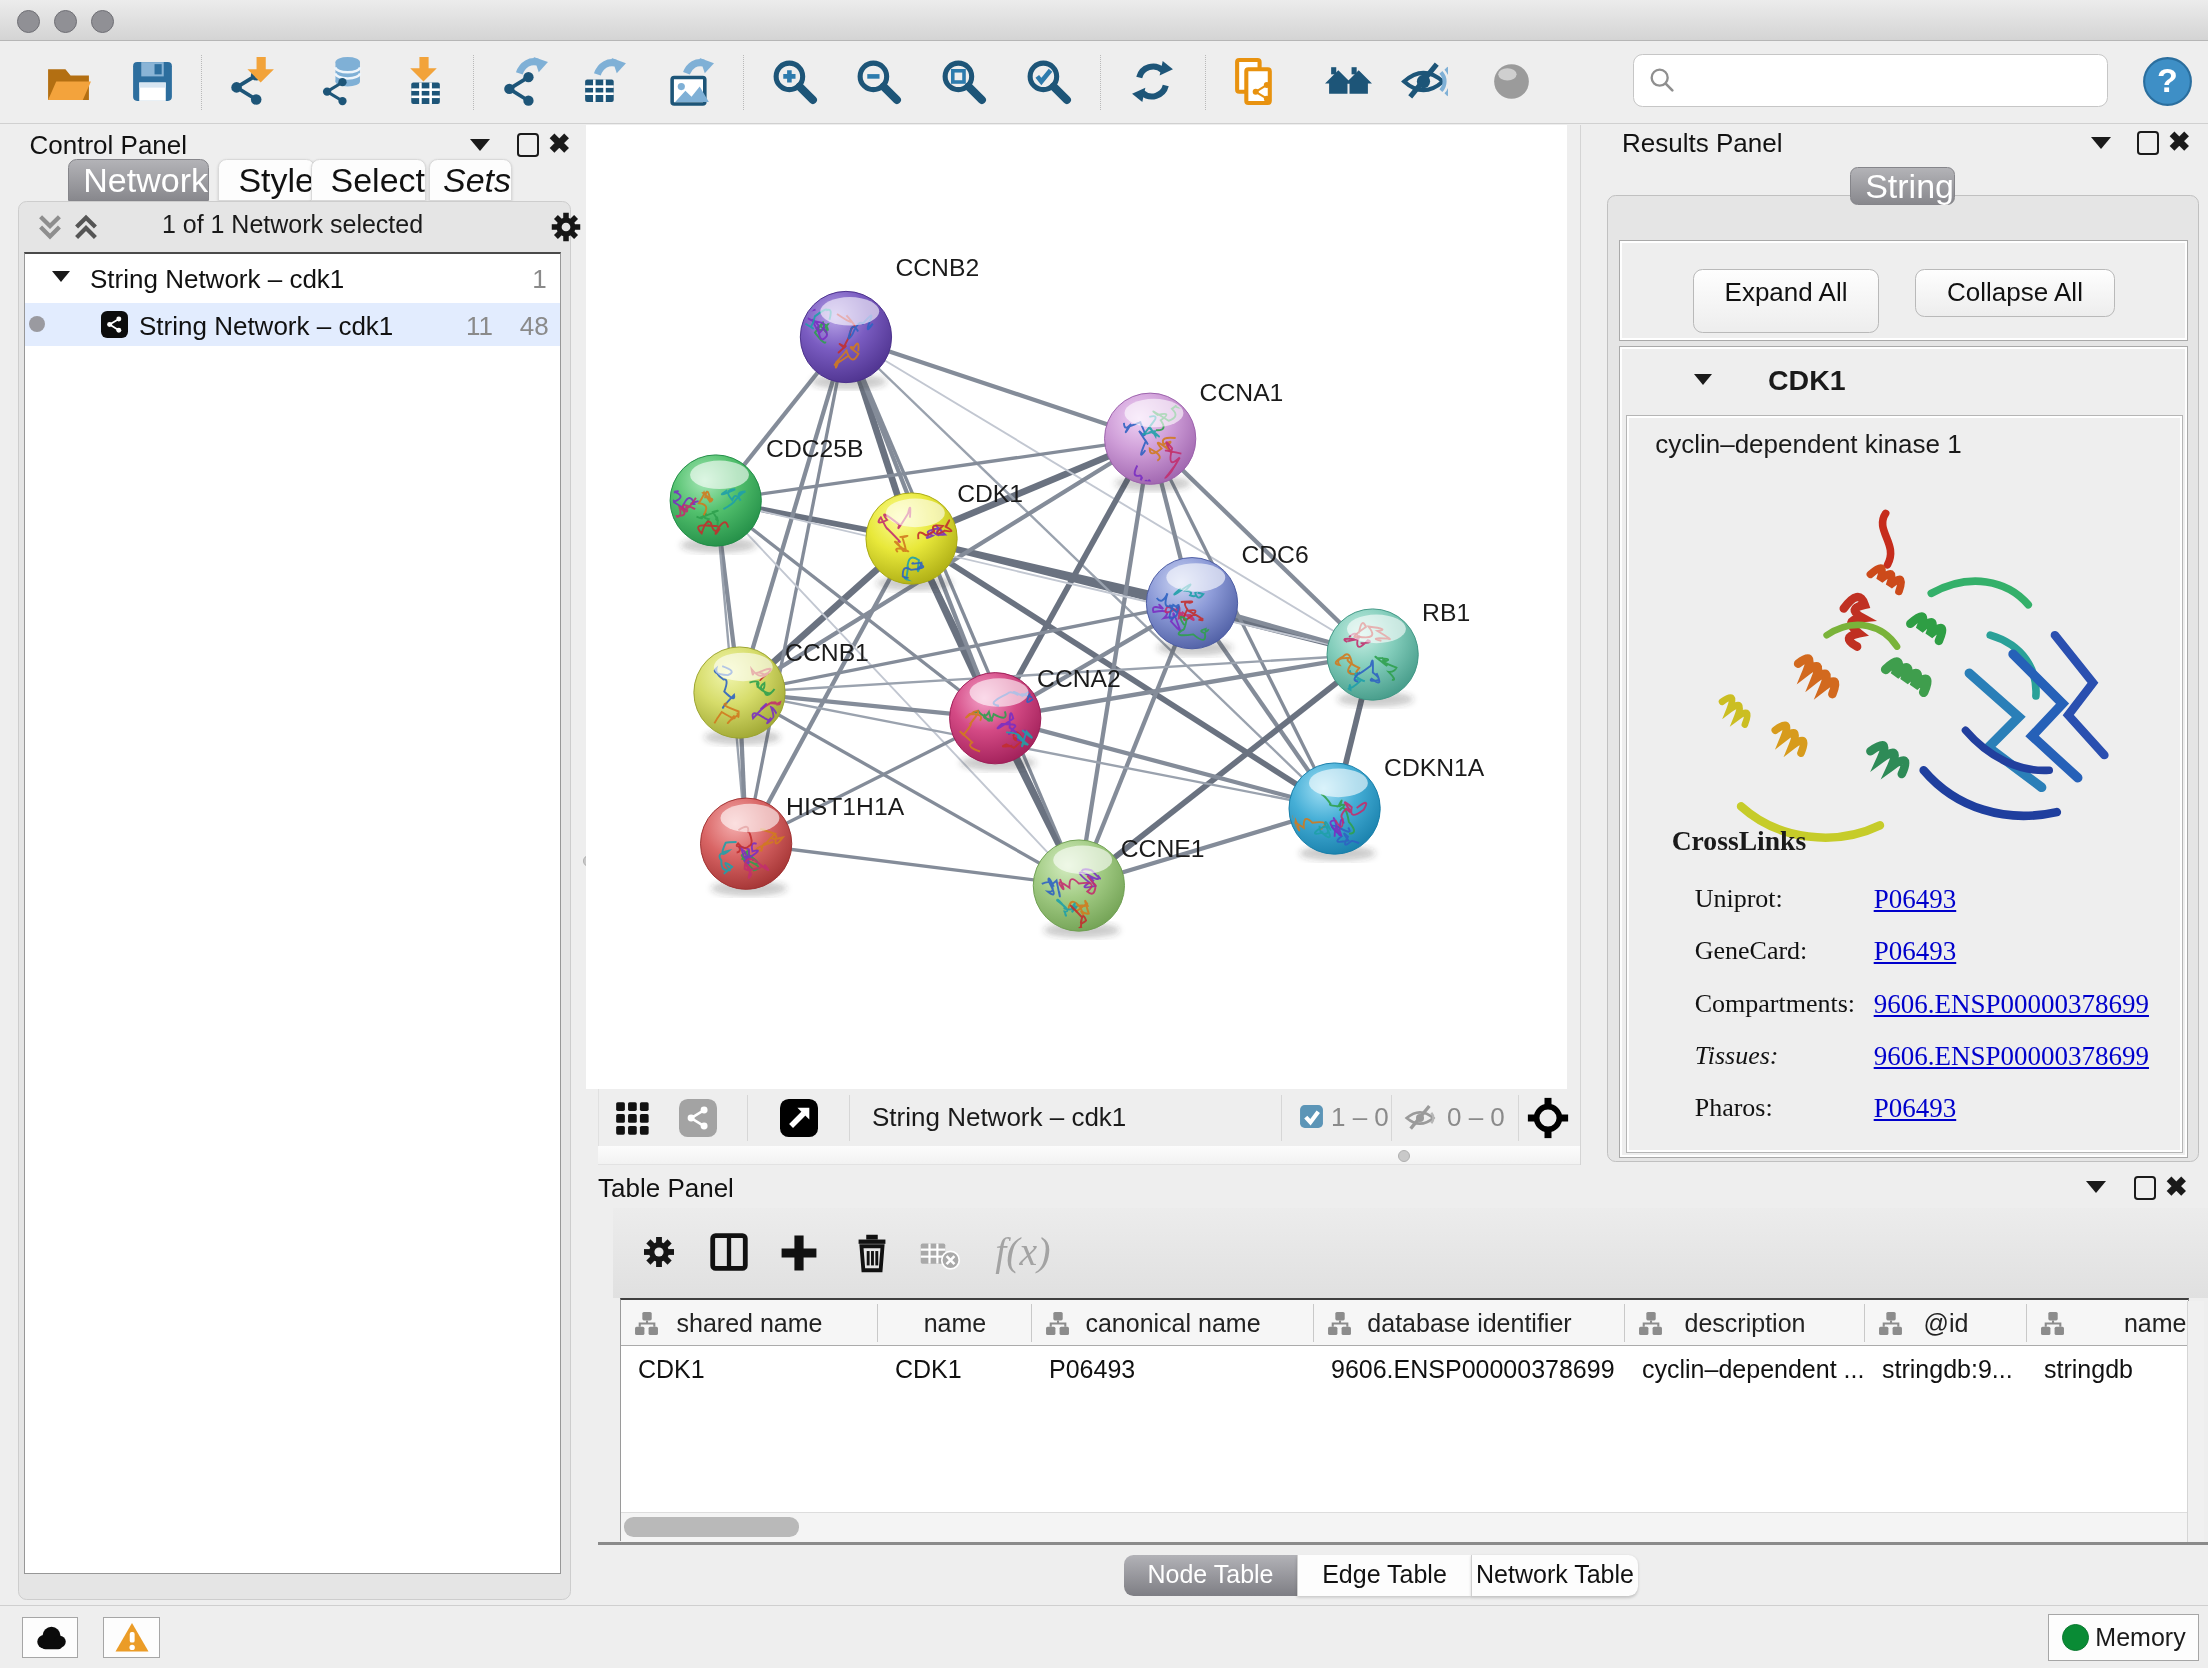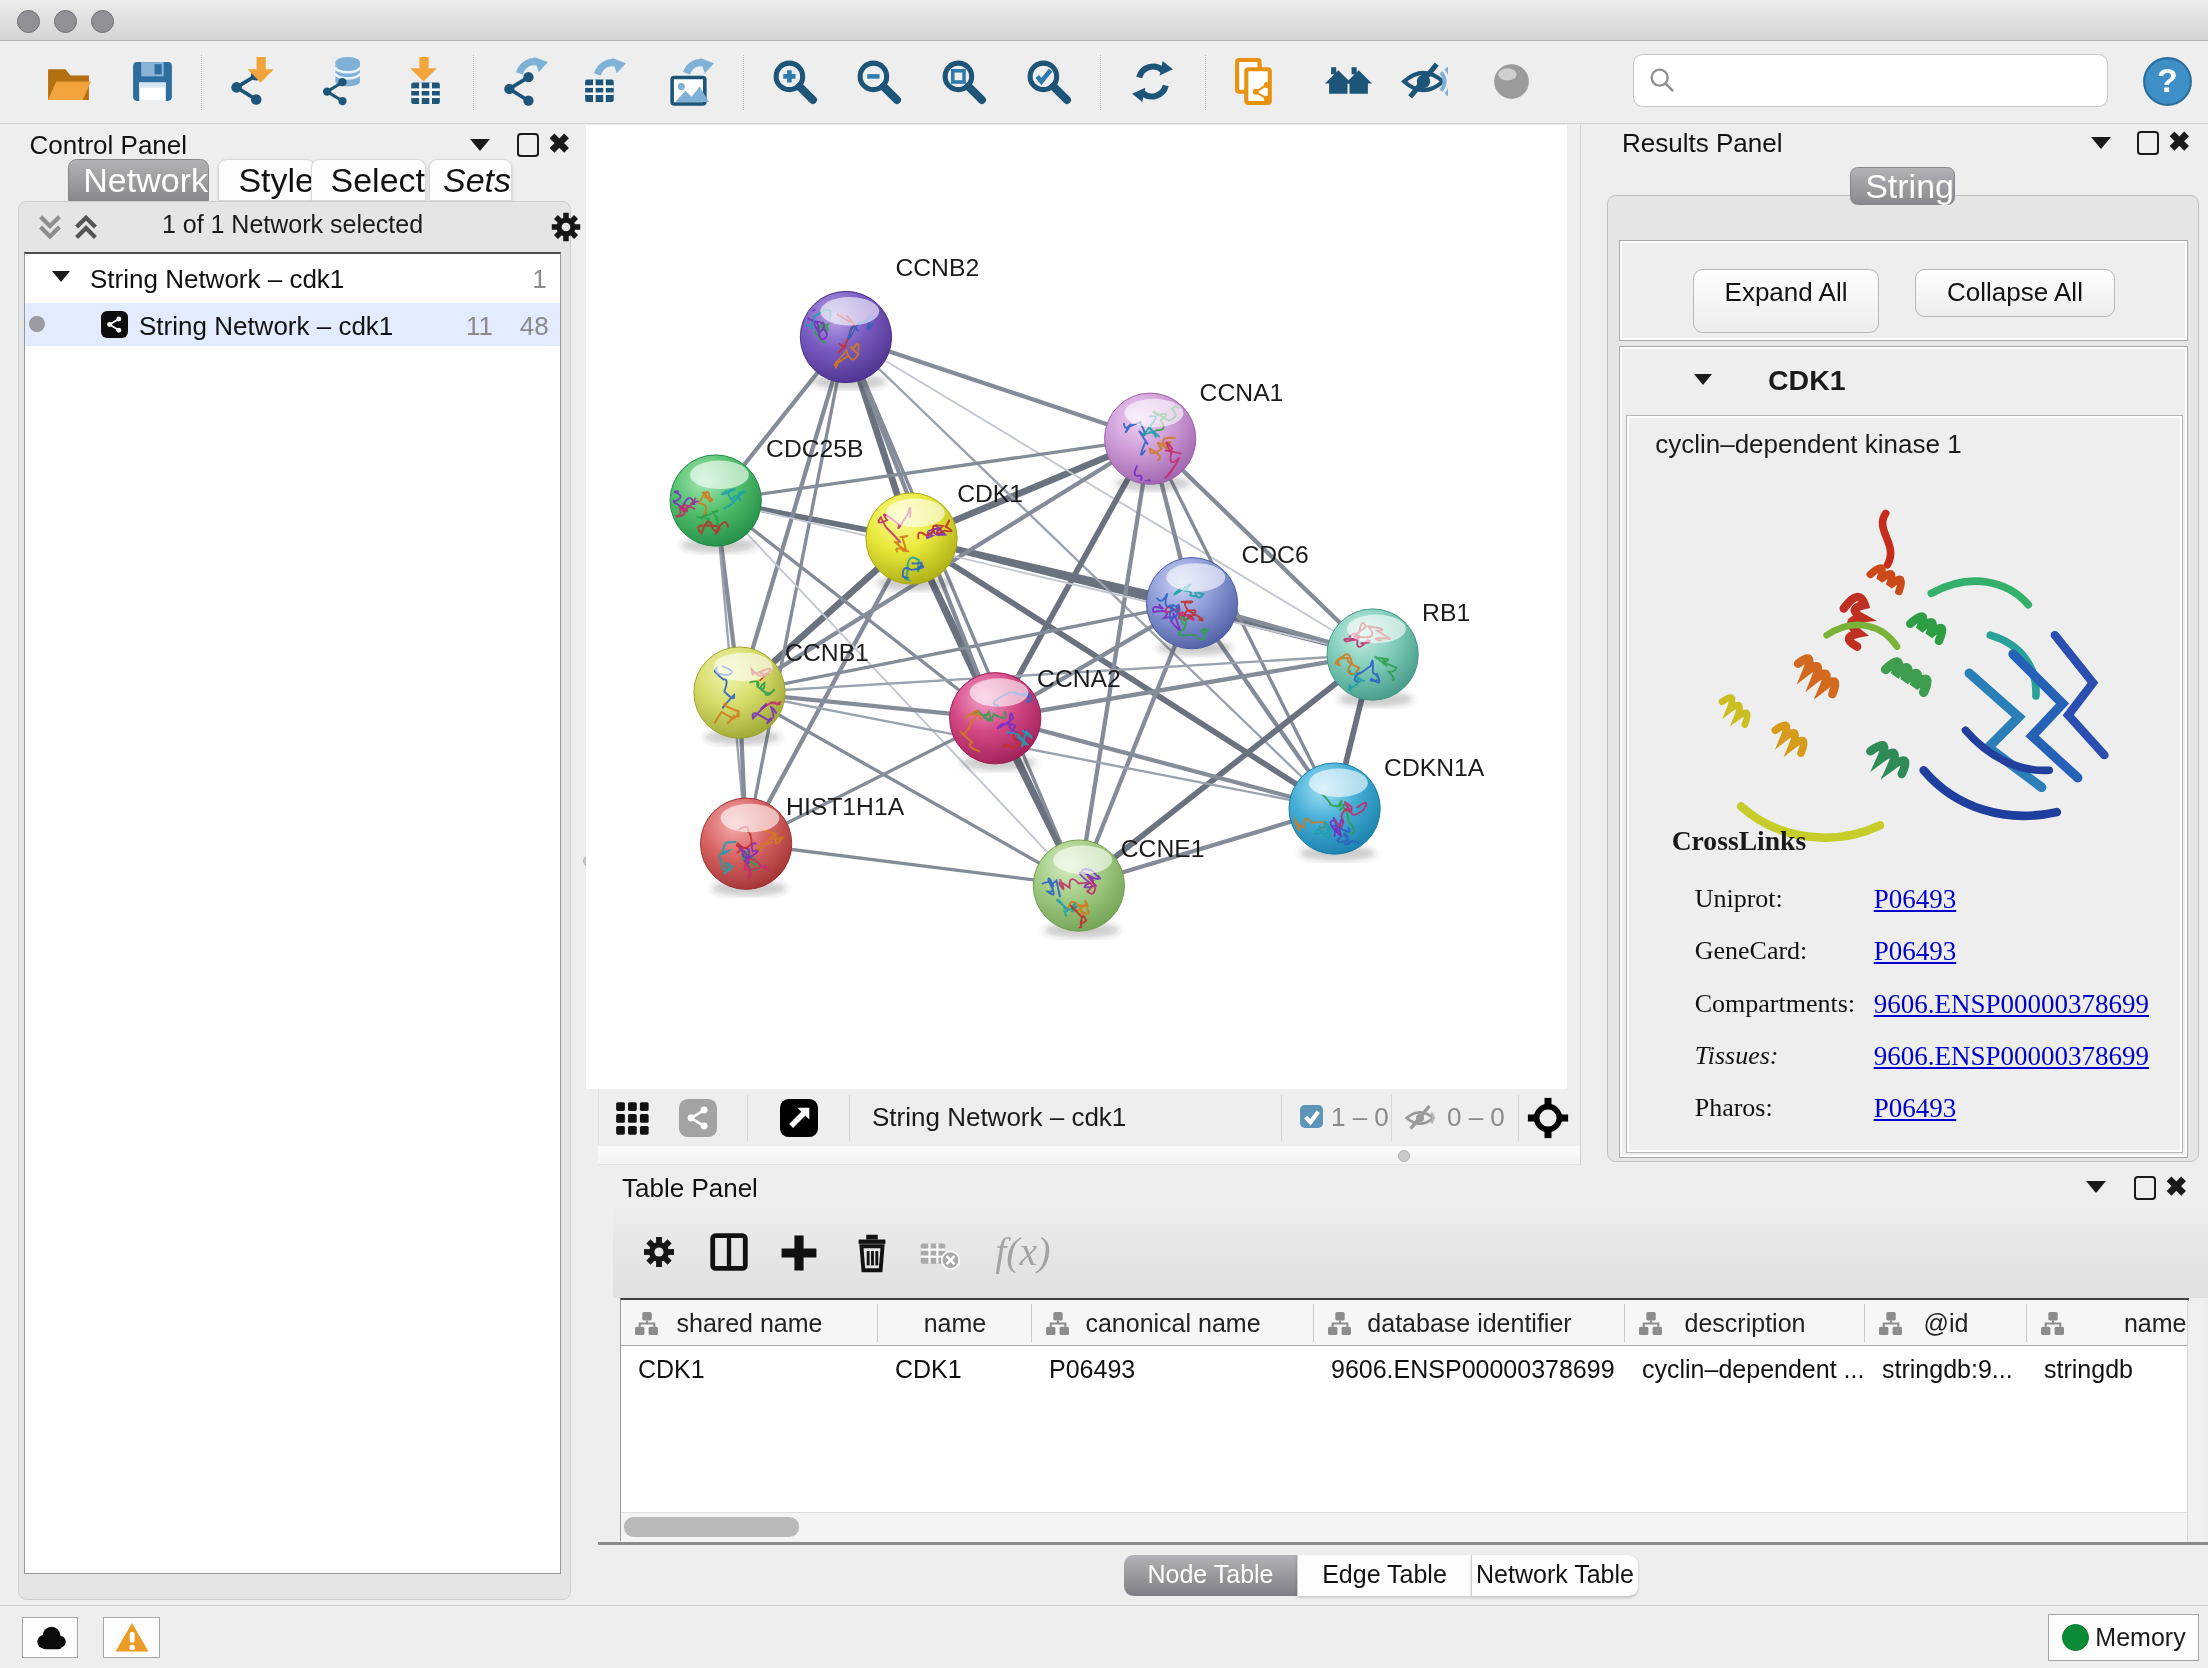--- a/index.html
+++ b/index.html
@@ -770,21 +770,21 @@
           <span class="abs serif xl-link" style="left: 247px; top: 573px;">9606.ENSP00000378699</span>
           <span class="abs serif xl-label" style="left: 68px; top: 625px; font-style: italic;">Tissues:</span>
           <span class="abs serif xl-link" style="left: 247px; top: 625px;">9606.ENSP00000378699</span>
           <span class="abs serif xl-label" style="left: 68px; top: 677px;">Pharos:</span>
           <span class="abs serif xl-link" style="left: 247px; top: 677px;">P06493</span>
         </div>
     </div>
   </div>
 
   <div class="abs" id="table-panel"></div>
-  <div class="abs panel-title" style="left:622px;top:1173px">Table Panel</div>
+  <div class="abs panel-title" style="left:598px;top:1173px">Table Panel</div>
   <div class="abs wicon-tri" style="left:2086px;top:1181px"></div>
   <div class="abs wicon-sq" style="left:2134px;top:1176px"></div>
   <div class="abs wicon-x" style="left:2165px;top:1174px">✖</div>
   <div class="abs" id="tbl-toolbar">
     <span class="abs" id="tt-gear" style="left:26px;top:24px">
         <svg width="40" height="40" viewBox="0 0 48 48">
           <g fill="#161616">
             <circle cx="24" cy="24" r="12"></circle>
             <rect x="20.5" y="6" width="7" height="10" transform="rotate(0 24 24)"></rect>
             <rect x="20.5" y="6" width="7" height="10" transform="rotate(45 24 24)"></rect>

